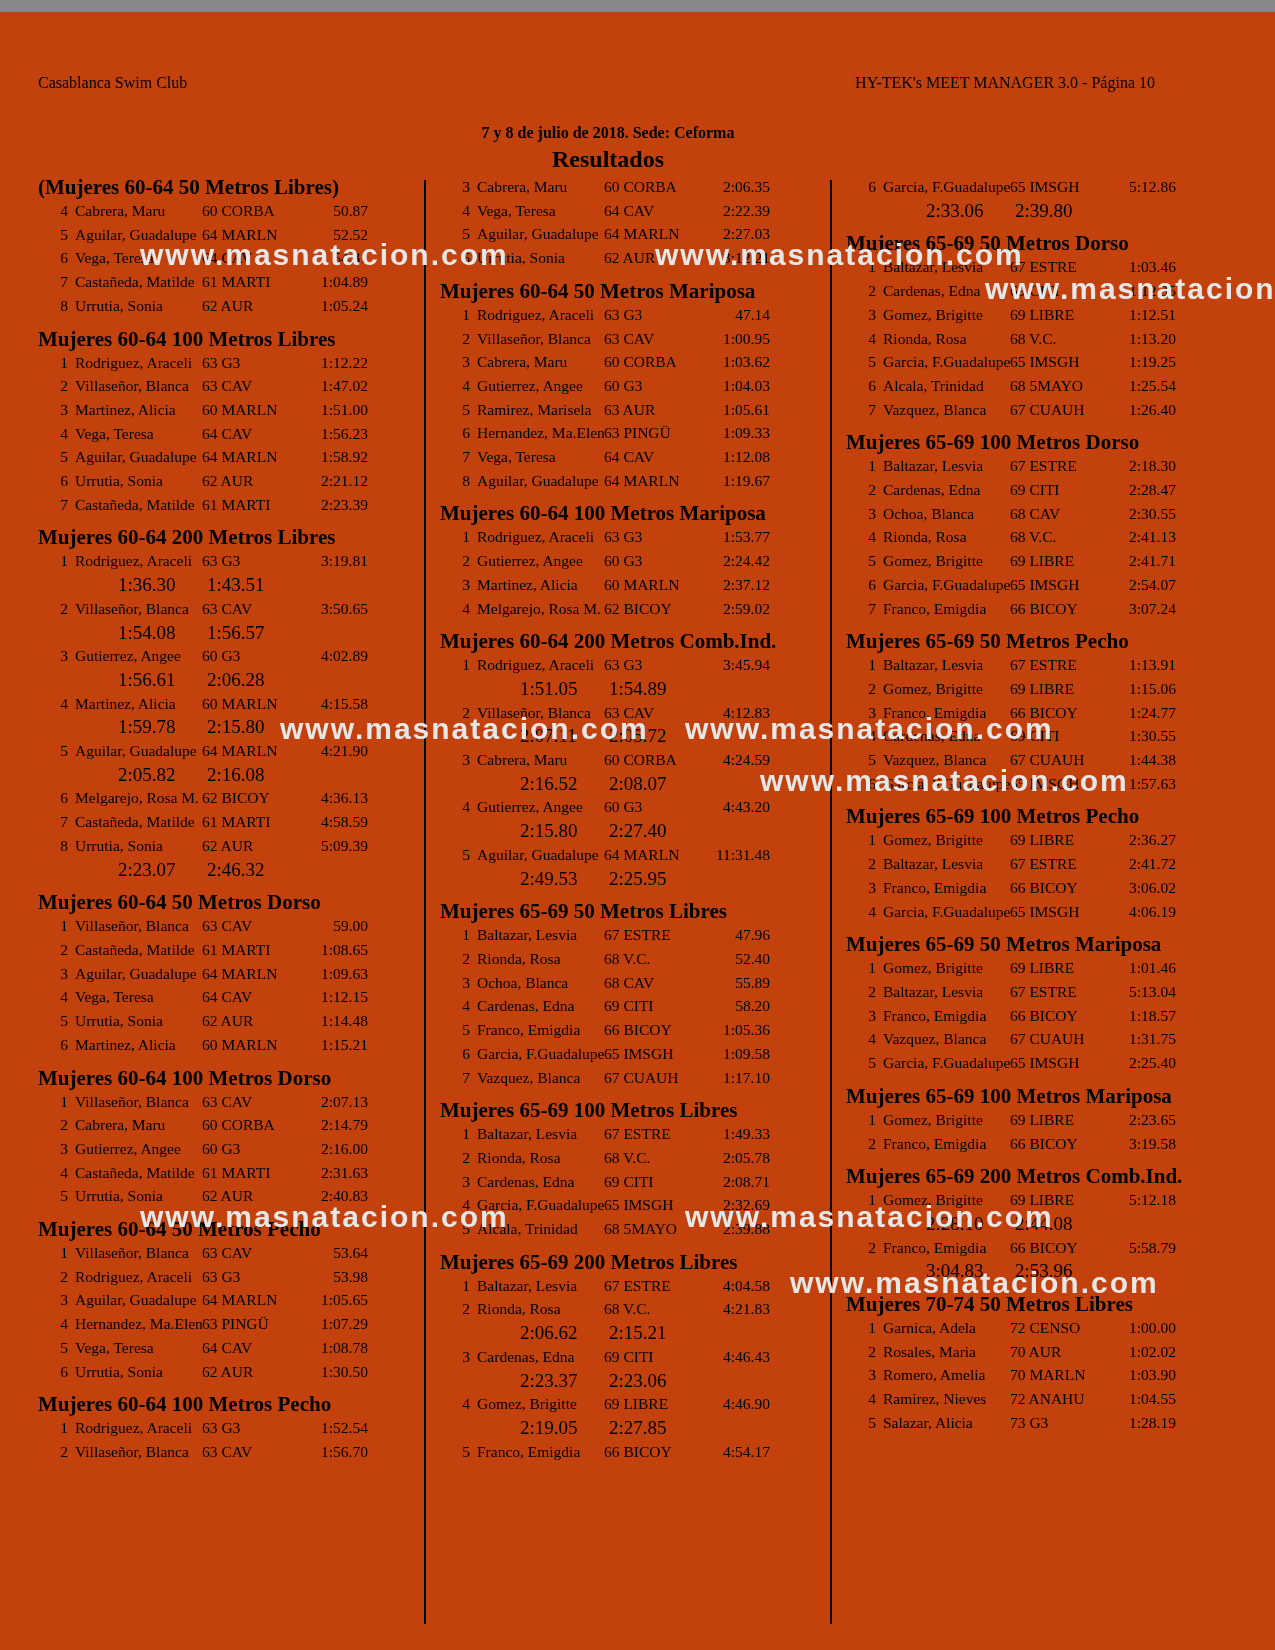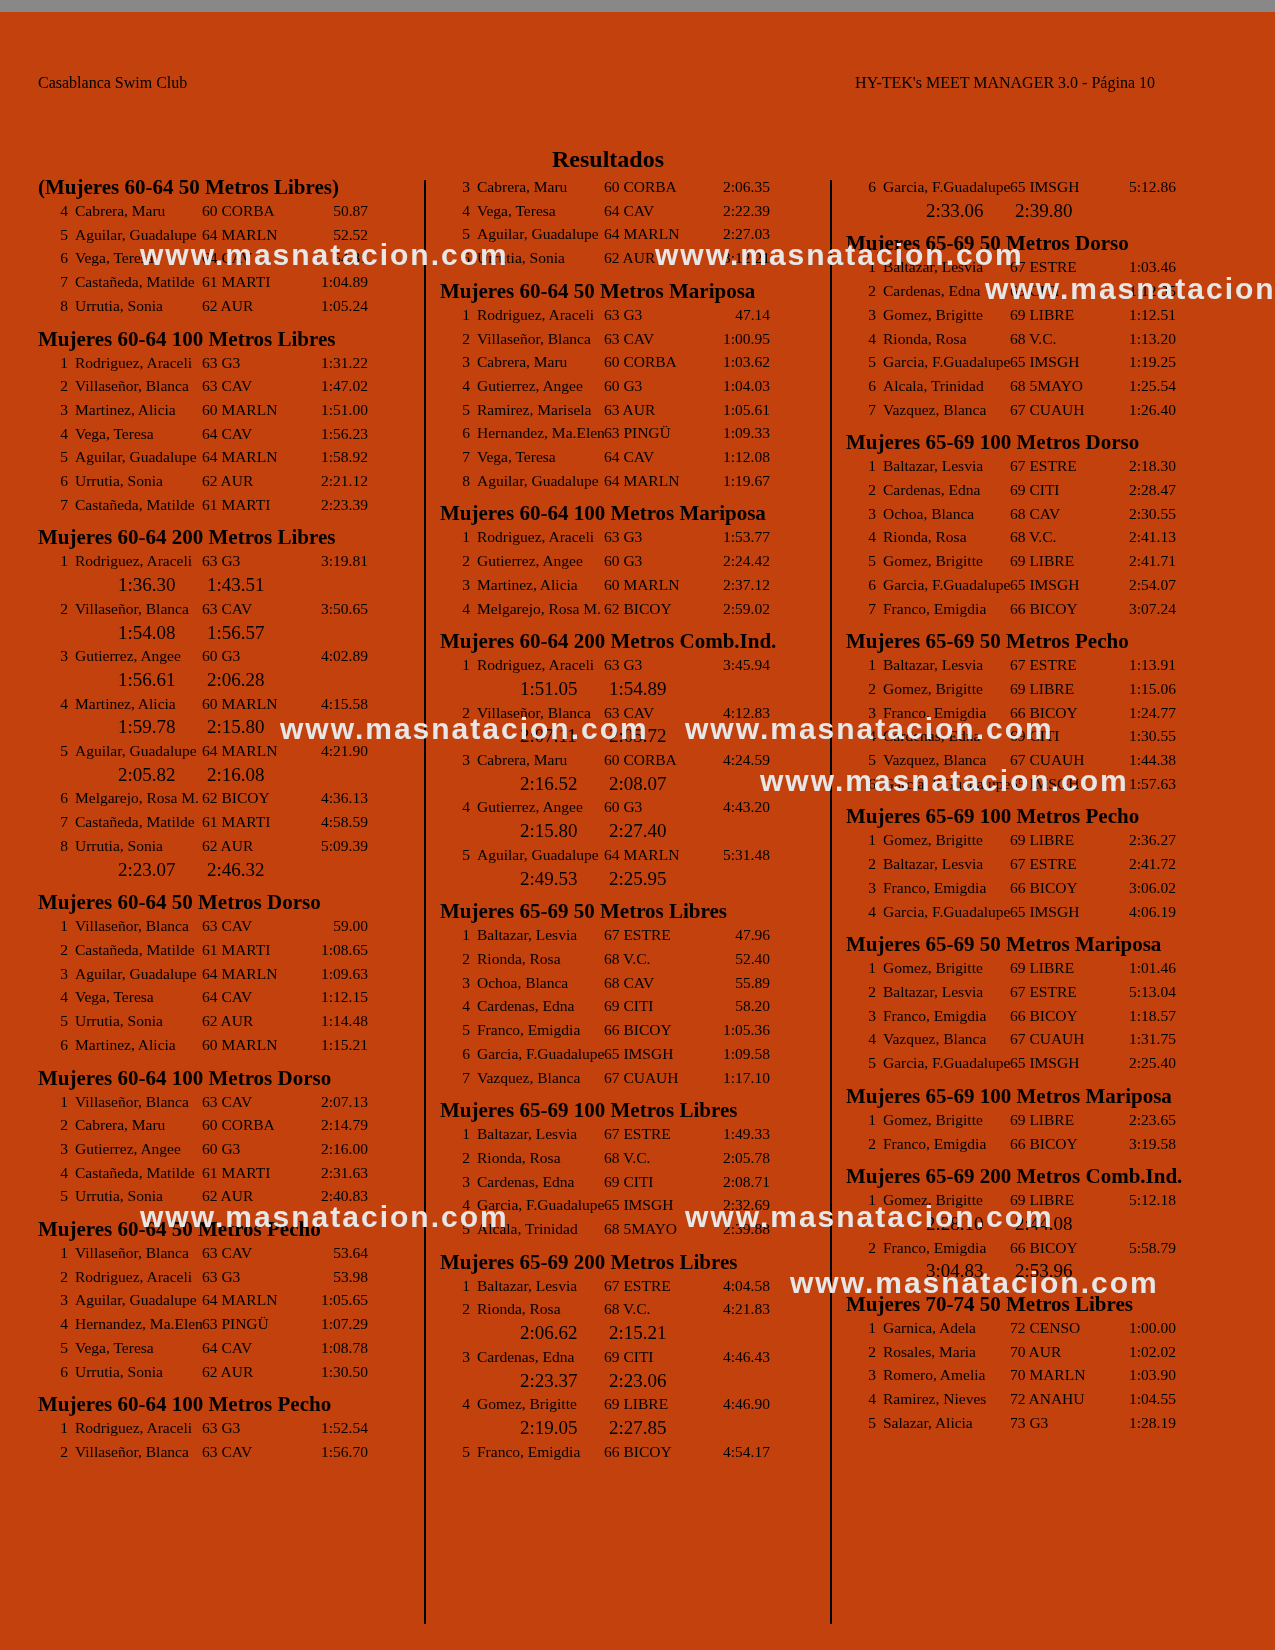--- a/index.html
+++ b/index.html
@@ -30,20 +30,21 @@
   .wm{position:absolute;font-family:"Liberation Sans","DejaVu Sans",sans-serif;
       font-weight:bold;font-size:30px;letter-spacing:2px;color:#e7e7e7;white-space:nowrap;
       pointer-events:none;}
 </style>
 </head>
 <body>
 
 <div class="page">
   <div class="hdr-club">Casablanca Swim Club</div>
   <div class="hdr-mgr">HY-TEK's MEET MANAGER 3.0 - Página 10</div>
+  <div class="hdr-sub">7 y 8 de julio de 2018. Sede: Ceforma</div>
   <div class="hdr-res">Resultados</div>
 
   <div class="vr vr1"></div>
   <div class="vr vr2"></div>
 
   <div class="col col0">
       <div class="section">
         <div class="heading">(Mujeres 60-64 50 Metros Libres)</div>
         <div class="row">
           <span class="pl">4</span>
@@ -75,21 +76,21 @@
           <span class="at">62 AUR</span>
           <span class="tm">1:05.24</span>
         </div>
       </div>
       <div class="section">
         <div class="heading">Mujeres 60-64 100 Metros Libres</div>
         <div class="row">
           <span class="pl">1</span>
           <span class="nm">Rodriguez, Araceli</span>
           <span class="at">63 G3</span>
-          <span class="tm">1:31.22</span>
+          <span class="tm">1:12.22</span>
         </div>
         <div class="row">
           <span class="pl">2</span>
           <span class="nm">Villaseñor, Blanca</span>
           <span class="at">63 CAV</span>
           <span class="tm">1:47.02</span>
         </div>
         <div class="row">
           <span class="pl">3</span>
           <span class="nm">Martinez, Alicia</span>
@@ -437,21 +438,21 @@
           <span class="pl">4</span>
           <span class="nm">Gutierrez, Angee</span>
           <span class="at">60 G3</span>
           <span class="tm">4:43.20</span>
         </div>
         <div class="splits"><span class="s1">2:15.80</span><span class="s2">2:27.40</span></div>
         <div class="row">
           <span class="pl">5</span>
           <span class="nm">Aguilar, Guadalupe</span>
           <span class="at">64 MARLN</span>
-          <span class="tm">5:31.48</span>
+          <span class="tm">11:31.48</span>
         </div>
         <div class="splits"><span class="s1">2:49.53</span><span class="s2">2:25.95</span></div>
       </div>
       <div class="section">
         <div class="heading">Mujeres 65-69 50 Metros Libres</div>
         <div class="row">
           <span class="pl">1</span>
           <span class="nm">Baltazar, Lesvia</span>
           <span class="at">67 ESTRE</span>
           <span class="tm">47.96</span>

